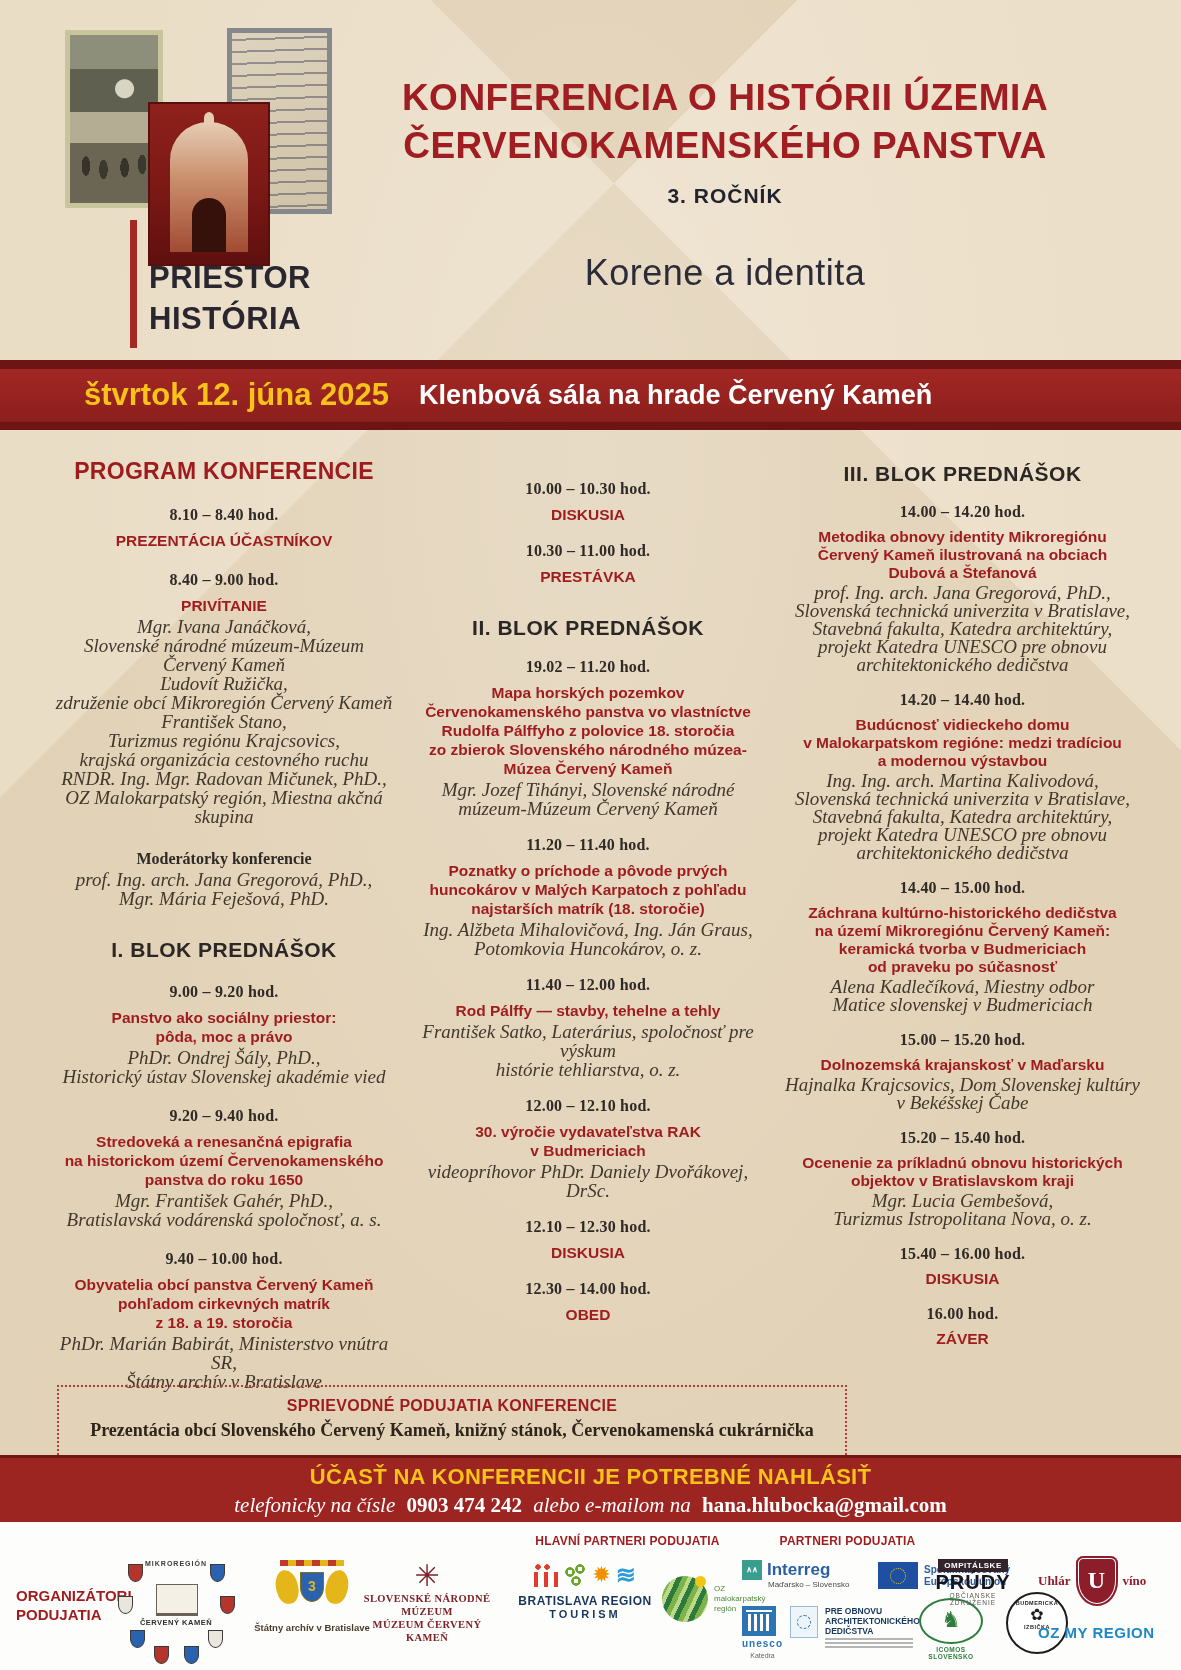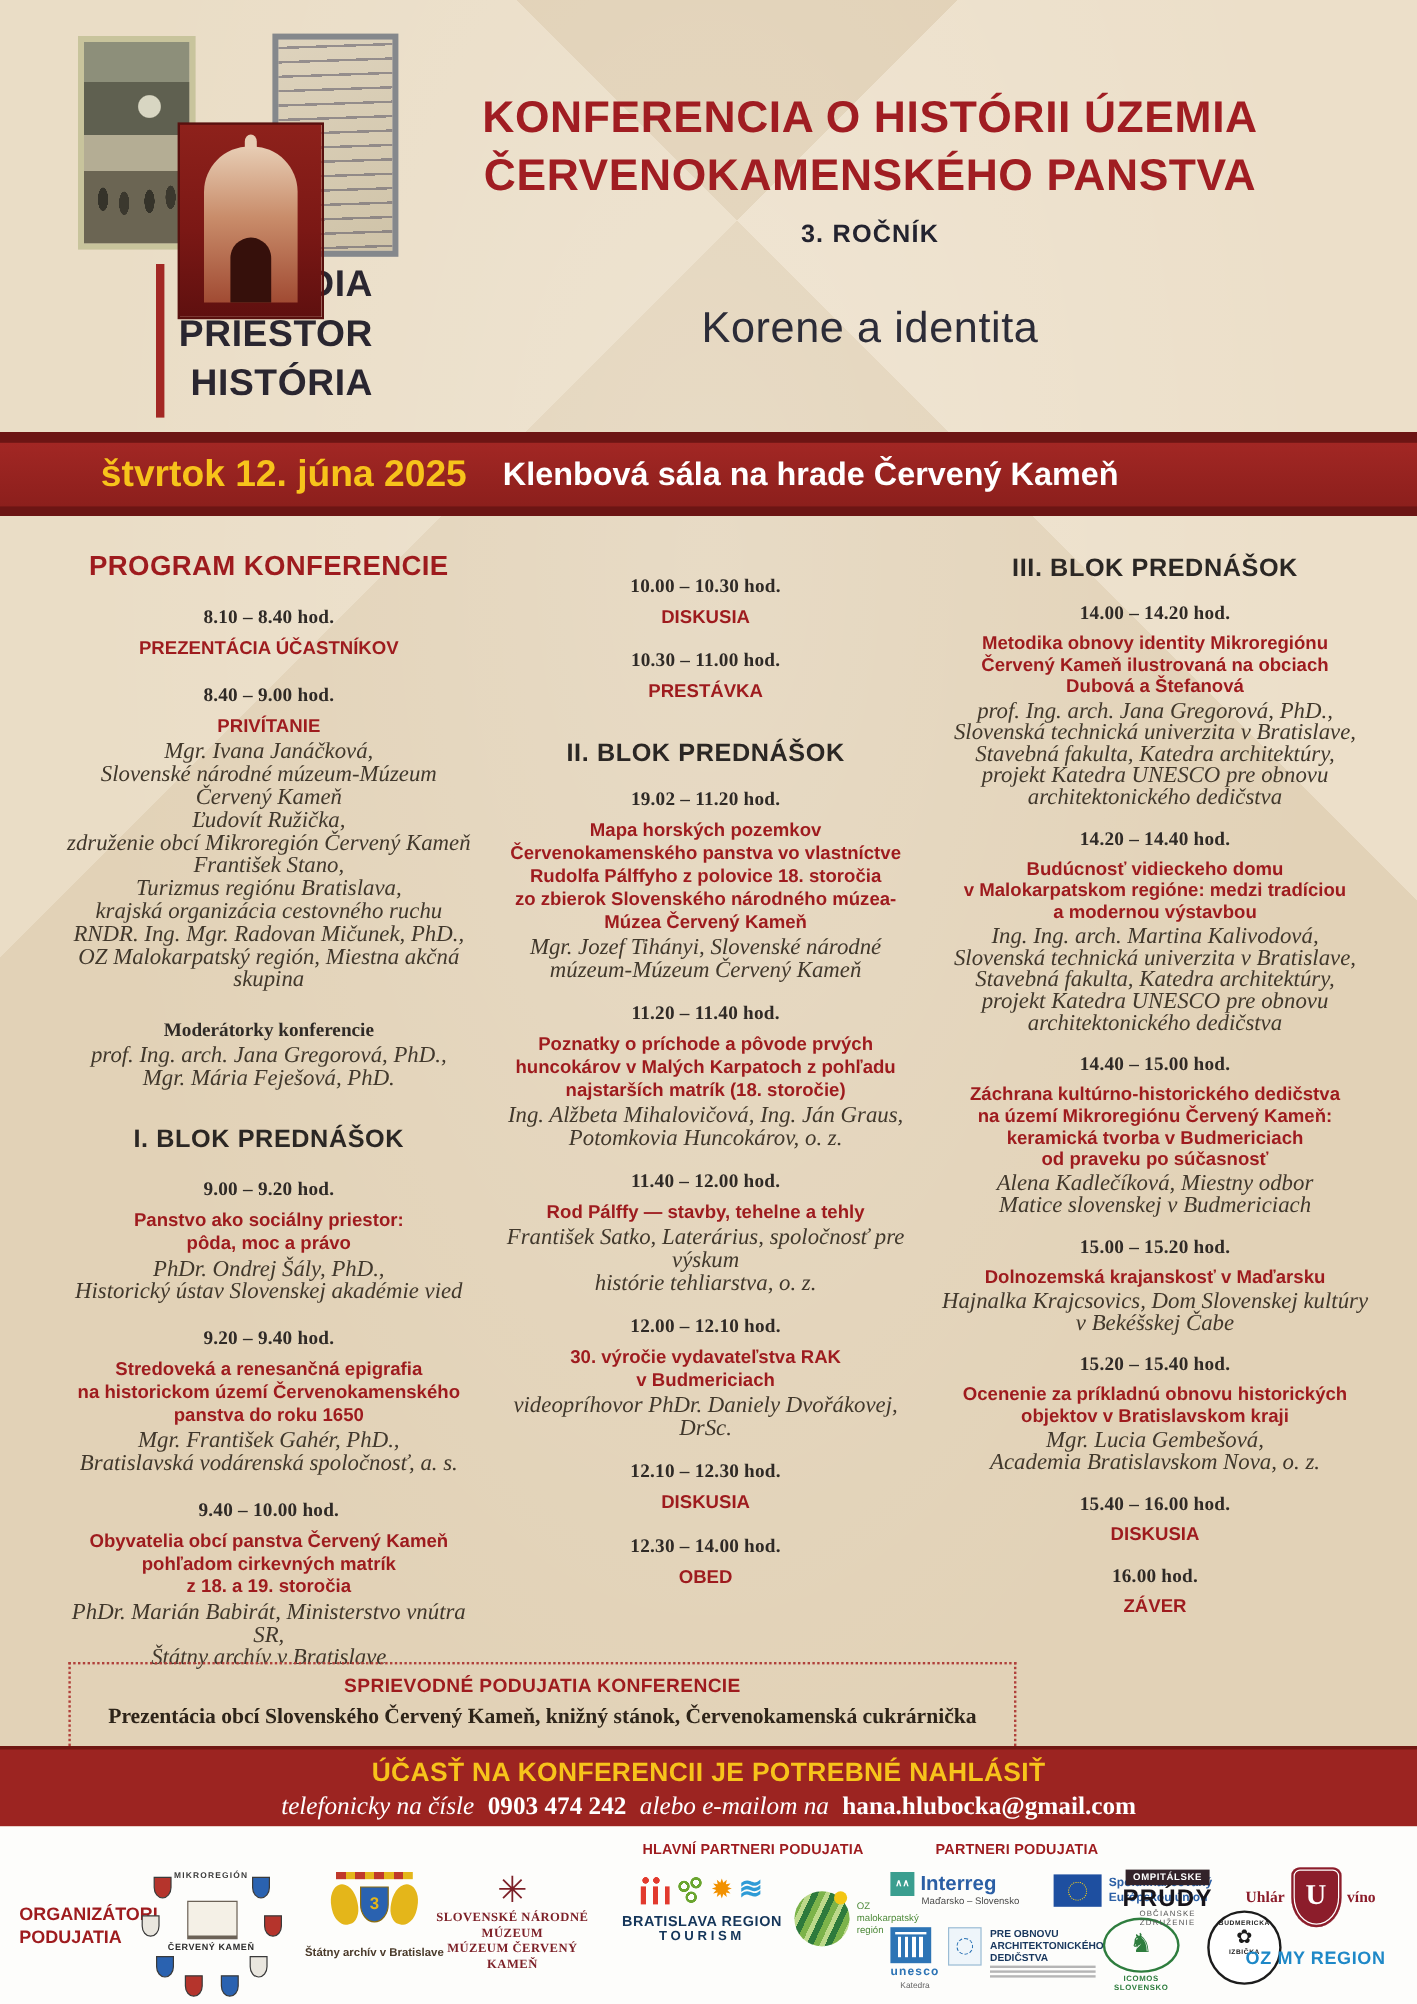--- a/index.html
+++ b/index.html
@@ -26,21 +26,21 @@
       linear-gradient(160deg,#ded3bd,#cfc3a8);}
   .photo-gate{left:85px;top:76px;width:118px;height:160px;z-index:3;
     background:linear-gradient(180deg,#8e211b 0%,#7b1815 55%,#5f100f 100%);
     box-shadow:0 0 0 2px #58100e;}
   .gate-body{position:absolute;left:20px;top:18px;width:78px;height:130px;border-radius:38px 38px 0 0;
     background:linear-gradient(180deg,#e7cdb4,#c98d6b 45%,#a14b33);}
   .gate-body:before{content:"";position:absolute;left:50%;top:-10px;transform:translateX(-50%);
     width:10px;height:12px;background:#e7cdb4;border-radius:50% 50% 0 0;}
   .gate-opening{position:absolute;left:50%;bottom:0;transform:translateX(-50%);
     width:34px;height:54px;background:#36100b;border-radius:17px 17px 0 0;}
-  .wordmark{position:absolute;left:130px;top:216px;text-align:right;}
+  .wordmark{position:absolute;left:130px;top:216px;}
   .wordmark-bar{position:absolute;left:0;top:4px;width:7px;height:128px;background:#a32824;}
   .wordmark-lines{margin-left:19px;font-weight:bold;font-size:31px;line-height:41px;
     color:#2a2630;letter-spacing:.5px;}
   .title-block{position:absolute;left:368px;top:74px;width:714px;text-align:center;}
   .main-title{font-weight:bold;font-size:37px;line-height:48px;color:#a01d22;letter-spacing:.5px;}
   .edition{margin-top:14px;font-weight:bold;font-size:21px;color:#23232f;letter-spacing:1px;}
   .subtitle{margin-top:44px;font-size:36px;color:#2c2c38;letter-spacing:.5px;}
   
   .banner{position:absolute;left:0;top:360px;width:100%;height:70px;background:#6c1514;
     display:flex;align-items:center;}
@@ -229,21 +229,21 @@
       <div class="pi e">
         <div class="ln">PRIVÍTANIE</div>
       </div>
       <div class="pi s">
         <div class="ln">Mgr. Ivana Janáčková,</div>
         <div class="ln">Slovenské národné múzeum-Múzeum</div>
         <div class="ln">Červený Kameň</div>
         <div class="ln">Ľudovít Ružička,</div>
         <div class="ln">združenie obcí Mikroregión Červený Kameň</div>
         <div class="ln">František Stano,</div>
-        <div class="ln">Turizmus regiónu Bratislava,</div>
+        <div class="ln">Turizmus regiónu Krajcsovics,</div>
         <div class="ln">krajská organizácia cestovného ruchu</div>
         <div class="ln">RNDR. Ing. Mgr. Radovan Mičunek, PhD.,</div>
         <div class="ln">OZ Malokarpatský región, Miestna akčná skupina</div>
       </div>
       <div class="pi m">
         <div class="ln">Moderátorky konferencie</div>
       </div>
       <div class="pi s">
         <div class="ln">prof. Ing. arch. Jana Gregorová, PhD.,</div>
         <div class="ln">Mgr. Mária Feješová, PhD.</div>
@@ -421,21 +421,21 @@
       </div>
       <div class="pi t">
         <div class="ln">15.20 – 15.40 hod.</div>
       </div>
       <div class="pi e">
         <div class="ln">Ocenenie za príkladnú obnovu historických</div>
         <div class="ln">objektov v Bratislavskom kraji</div>
       </div>
       <div class="pi s">
         <div class="ln">Mgr. Lucia Gembešová,</div>
-        <div class="ln">Academia Bratislavskom Nova, o. z.</div>
+        <div class="ln">Turizmus Istropolitana Nova, o. z.</div>
       </div>
       <div class="pi t">
         <div class="ln">15.40 – 16.00 hod.</div>
       </div>
       <div class="pi e">
         <div class="ln">DISKUSIA</div>
       </div>
       <div class="pi t">
         <div class="ln">16.00 hod.</div>
       </div>

